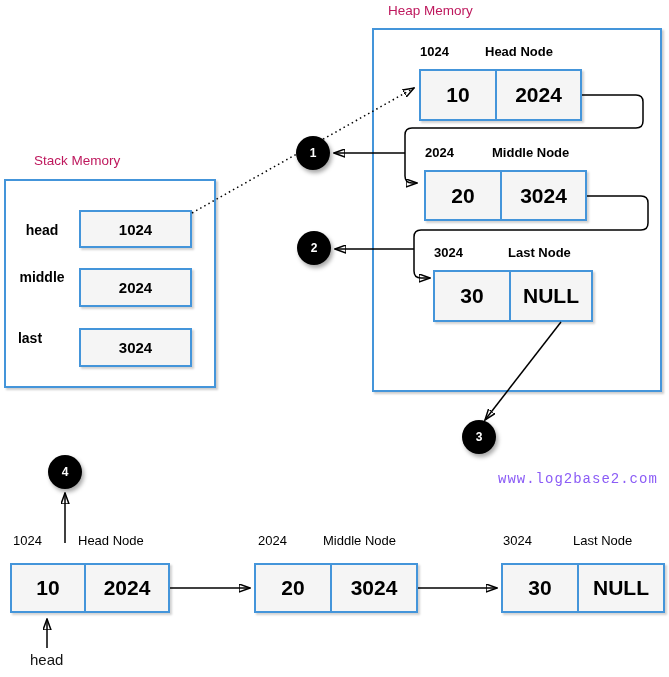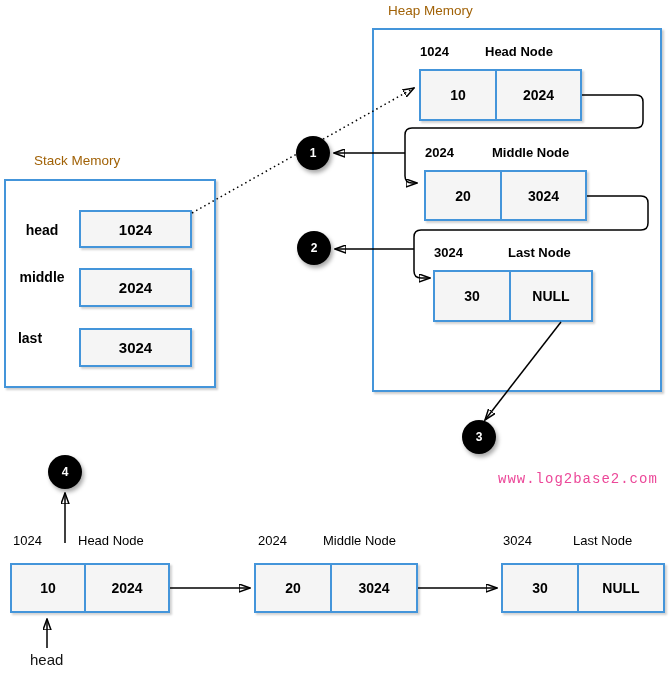--- a/index.html
+++ b/index.html
@@ -4,48 +4,48 @@
 <style>
   :root{
     --blue:#4495da;
     --fill:#f5f5f5;
     --line:#000;
   }
   *{margin:0;padding:0;box-sizing:border-box;}
   body{background:#fff;font-family:"Liberation Sans",sans-serif;color:#000;}
   .canvas{position:relative;width:669px;height:677px;background:#fff;overflow:hidden;}
 
-  .section-title{position:absolute;font-size:13.5px;color:#a16207;white-space:nowrap;}
+  .section-title{position:absolute;font-size:13.5px;color:#be185d;white-space:nowrap;}
   .frame-box{position:absolute;border:2px solid var(--blue);background:#fff;
              box-shadow:2px 2px 2px rgba(0,0,0,0.2);}
 
   
   .var-label{position:absolute;font-weight:bold;font-size:14px;width:60px;text-align:center;}
   .value-box{position:absolute;border:2px solid var(--blue);background:var(--fill);
              box-shadow:2px 2px 2px rgba(0,0,0,0.18);
              display:flex;align-items:center;justify-content:center;
              font-weight:bold;font-size:15px;}
 
   
   .node{position:absolute;display:flex;border:2px solid var(--blue);background:var(--fill);
         box-shadow:2px 2px 2px rgba(0,0,0,0.18);}
   .node .cell{display:flex;align-items:center;justify-content:center;
-              font-weight:bold;font-size:14px;}
+              font-weight:bold;font-size:21px;}
   .node .cell.data{width:76px;border-right:2px solid var(--blue);}
   .node .cell.next{flex:1;}
 
   .addr-label{position:absolute;font-size:13px;white-space:nowrap;}
   .addr-label.bold{font-weight:bold;}
 
   .step-circle{position:absolute;width:34px;height:34px;border-radius:50%;background:#000;
                color:#fff;display:flex;align-items:center;justify-content:center;
                font-size:12px;font-weight:bold;box-shadow:2px 3px 4px rgba(0,0,0,0.35);}
 
   .watermark{position:absolute;font-family:"Liberation Mono",monospace;font-size:14px;
-             letter-spacing:1px;color:#ec4899;white-space:nowrap;}
+             letter-spacing:1px;color:#8b5cf6;white-space:nowrap;}
 
   .head-pointer-label{position:absolute;font-size:15px;color:#111;}
 
   svg.connectors{position:absolute;left:0;top:0;pointer-events:none;}
   svg.connectors path{stroke:var(--line);stroke-width:1.5;fill:none;}
 </style>
 </head>
 <body>
 
 <div class="canvas">

